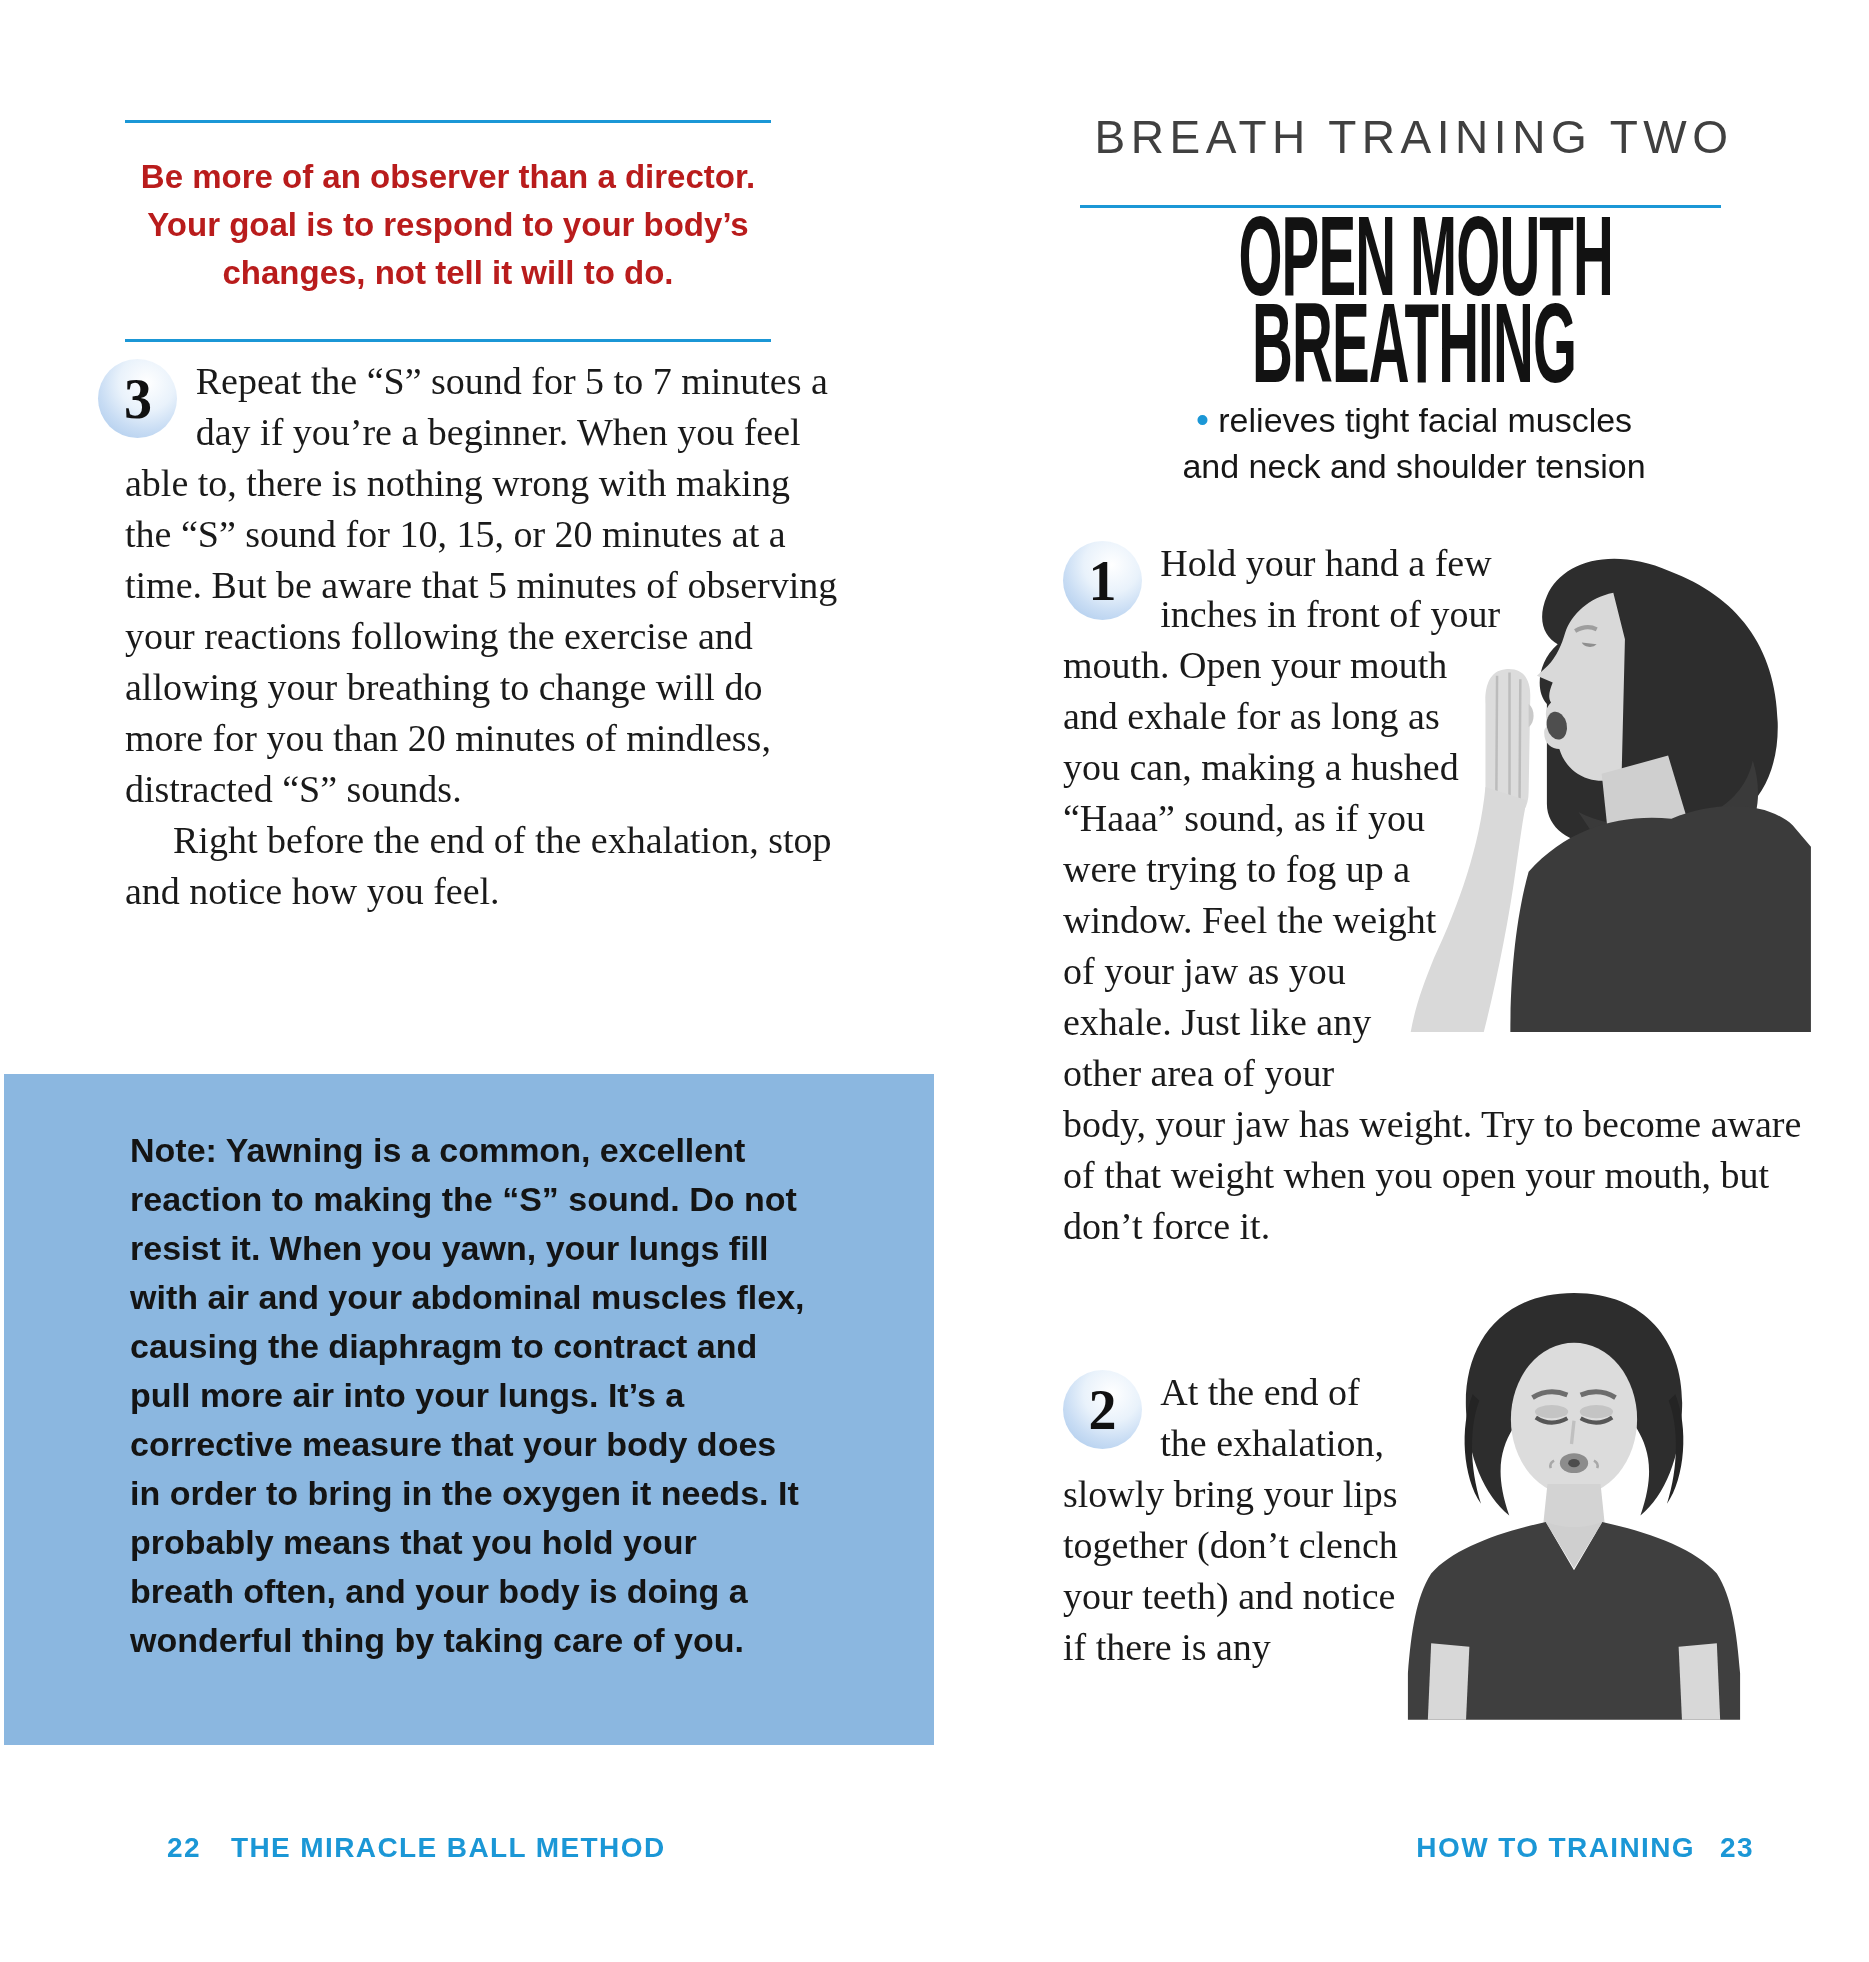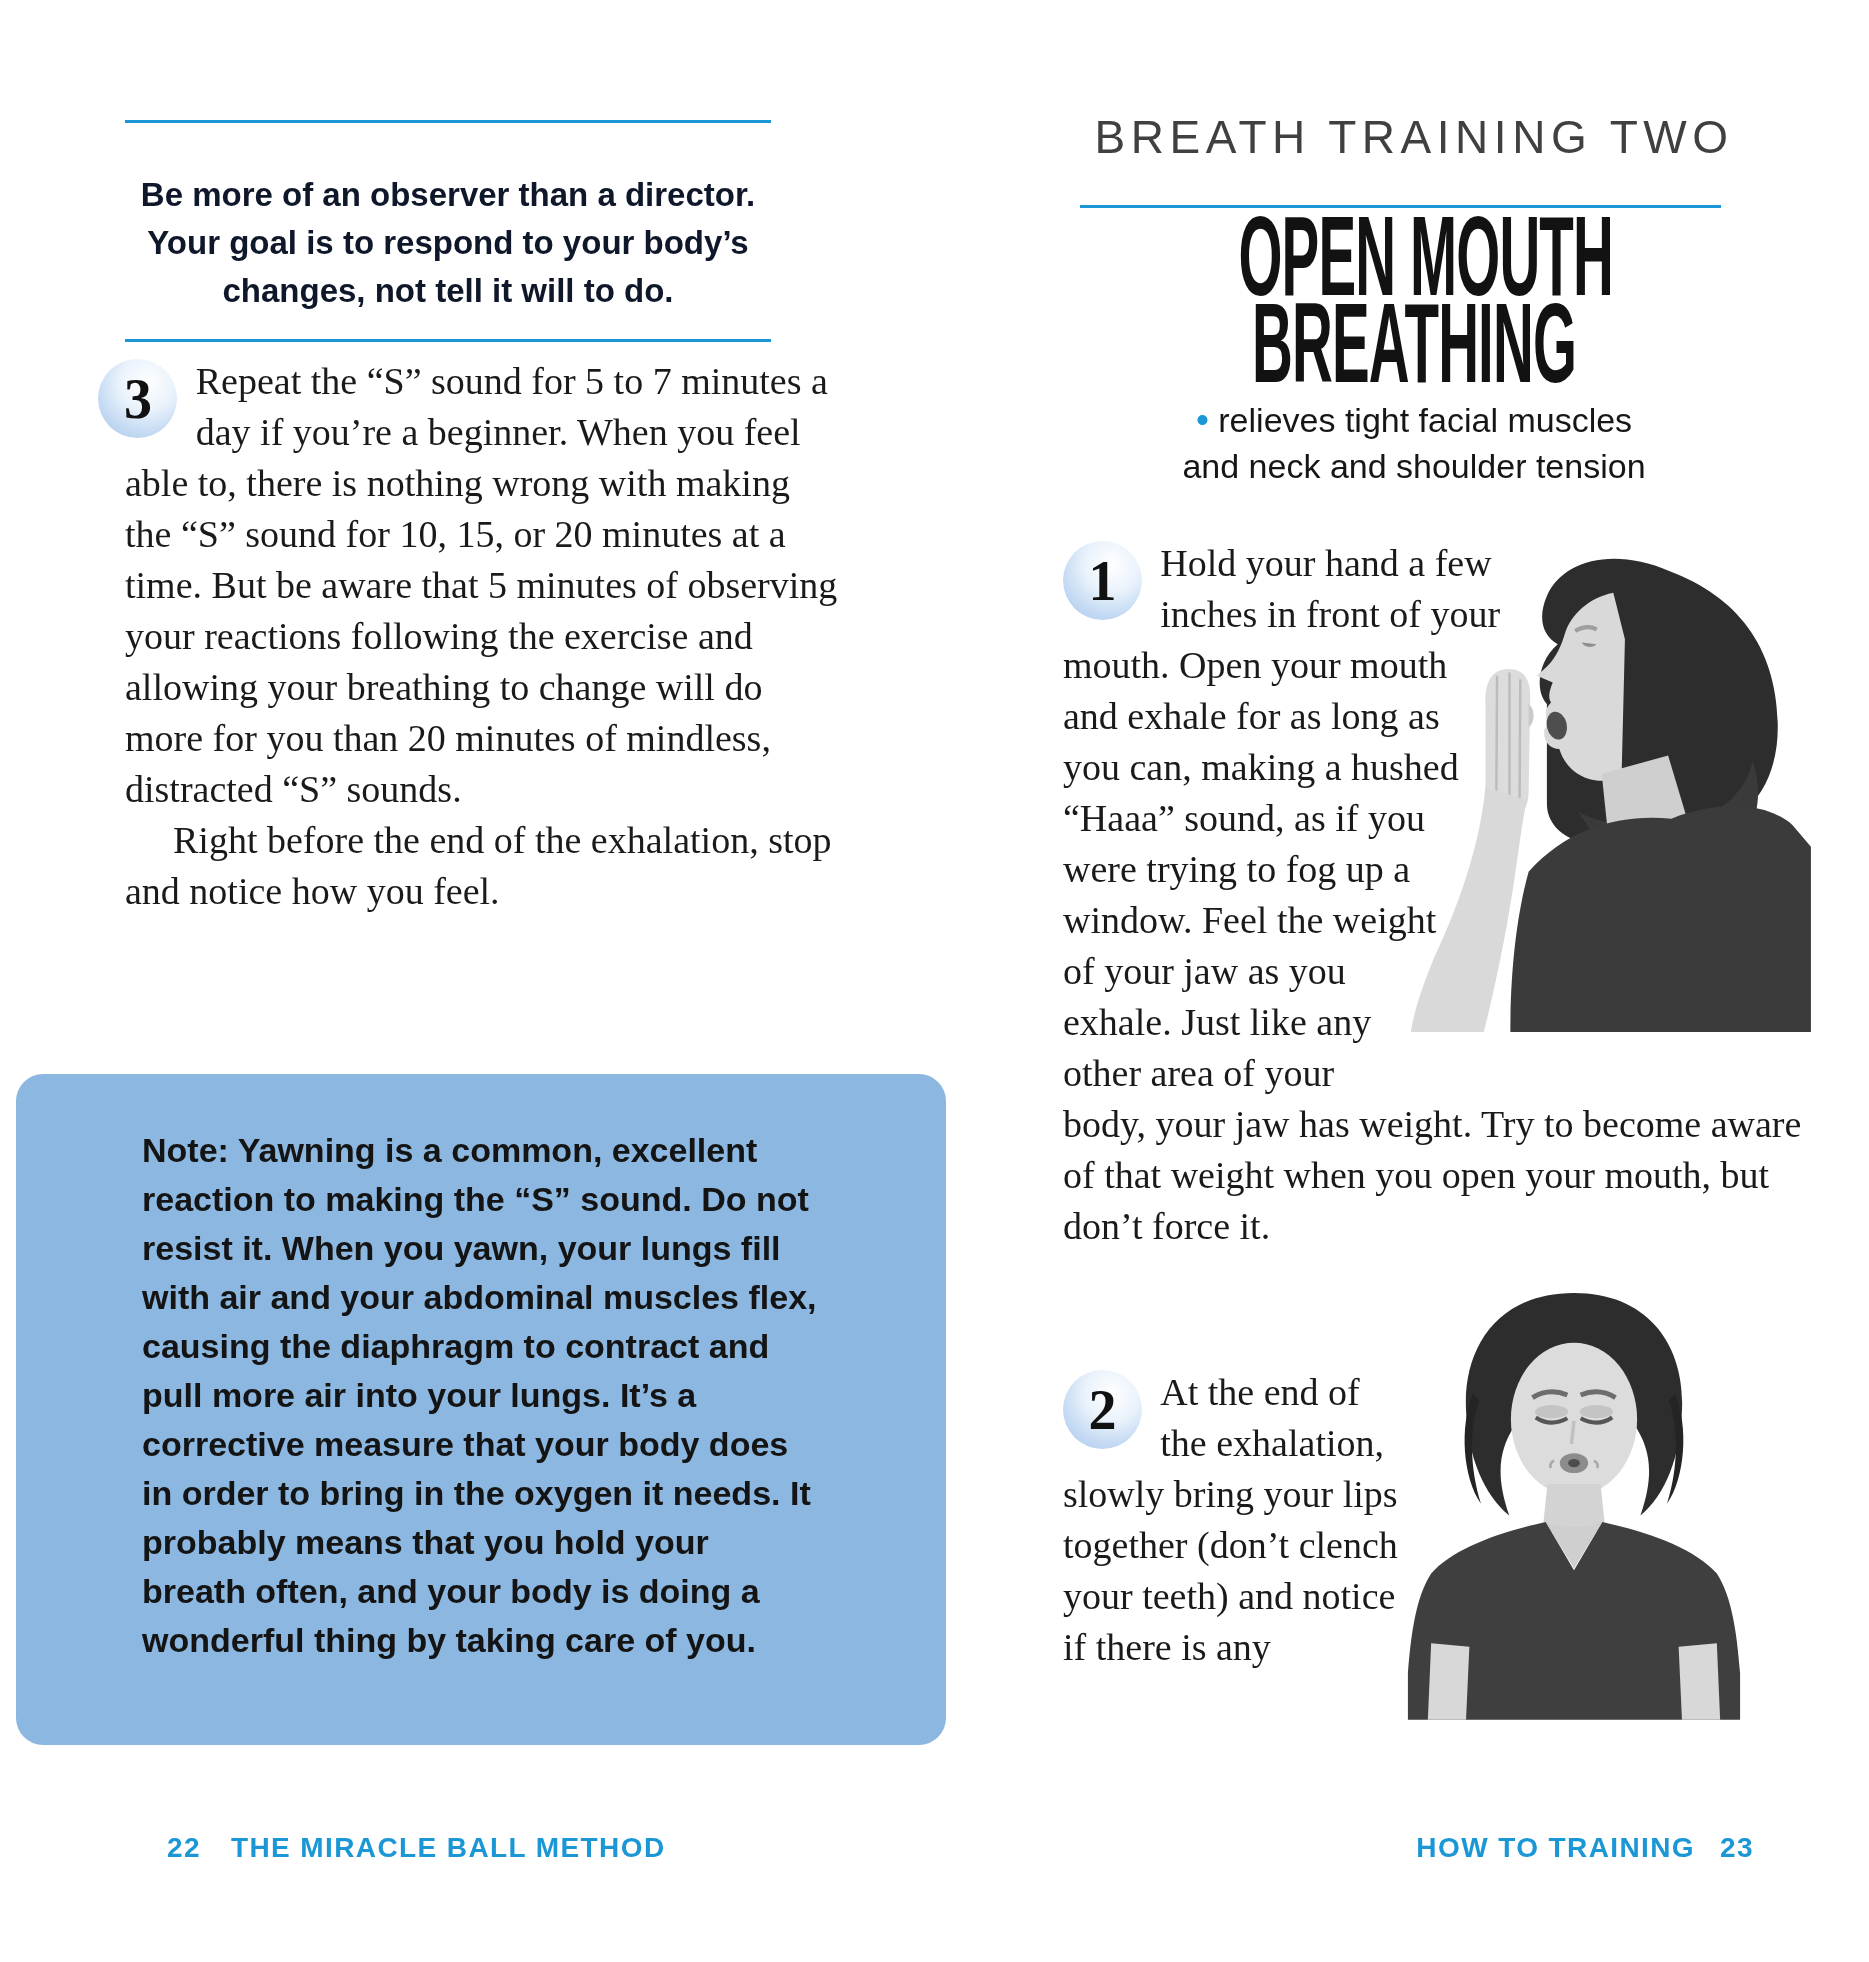--- a/index.html
+++ b/index.html
@@ -2,31 +2,31 @@
 <html style="font-size:13.3px"><head>
 <meta charset="utf-8">
 <style>
   html,body{margin:0;padding:0;background:#e8e8e8;}
   .page{position:relative;width:1869px;height:1963px;background:#ffffff;overflow:hidden;
         font-family:"Liberation Sans",sans-serif;}
   .abs{position:absolute;}
   .rule{position:absolute;height:2.5px;background:#1b97d6;}
   
   .callout{position:absolute;left:100px;top:153px;width:696px;text-align:center;
-           color:#0f172a;font-weight:700;font-size:33px;line-height:48px;margin-top:18px;}
+           color:#b91c1c;font-weight:700;font-size:33px;line-height:48px;}
   .serifblock{position:absolute;font-family:"Liberation Serif",serif;color:#1a1a1a;
               font-size:38px;line-height:51px;}
   .num-badge{float:left;width:79px;height:79px;border-radius:50%;margin:3.3px 18.3px 10px 0;
              background:radial-gradient(circle at 62% 30%, #ffffff 0%, #e9f2fb 38%, #c9ddf4 64%, #a4c5ea 100%);
              text-align:center;font-family:"Liberation Serif",serif;font-weight:700;
              font-size:56px;line-height:80px;color:#111;}
   .badge-offset{margin-left:-26.6px;}
   .para2{text-indent:48px;margin:0;}
   p{margin:0;}
-  .note-box{position:absolute;left:16px;top:1074px;width:930px;height:671px;background:#8bb7e0;border-radius:27px;}
+  .note-box{position:absolute;left:4px;top:1074px;width:930px;height:671px;background:#8bb7e0;}
   .note-text{position:absolute;left:126px;top:52px;width:675px;
              font-size:34px;line-height:49px;font-weight:600;color:#141414;}
   .footer{position:absolute;top:1832px;display:flex;align-items:baseline;
           color:#1b97d6;font-weight:700;font-size:28px;letter-spacing:.05em;}
   .footer .gap{width:30px;}
   
   .kicker{position:absolute;left:1063px;top:110px;width:702px;text-align:center;
           color:#404040;font-size:46px;letter-spacing:.12em;font-weight:400;}
   .title{position:absolute;left:1063px;top:213px;width:702px;text-align:center;color:#121212;}
   .title-line{font-weight:700;font-size:113px;line-height:87px;letter-spacing:-1.7px;

